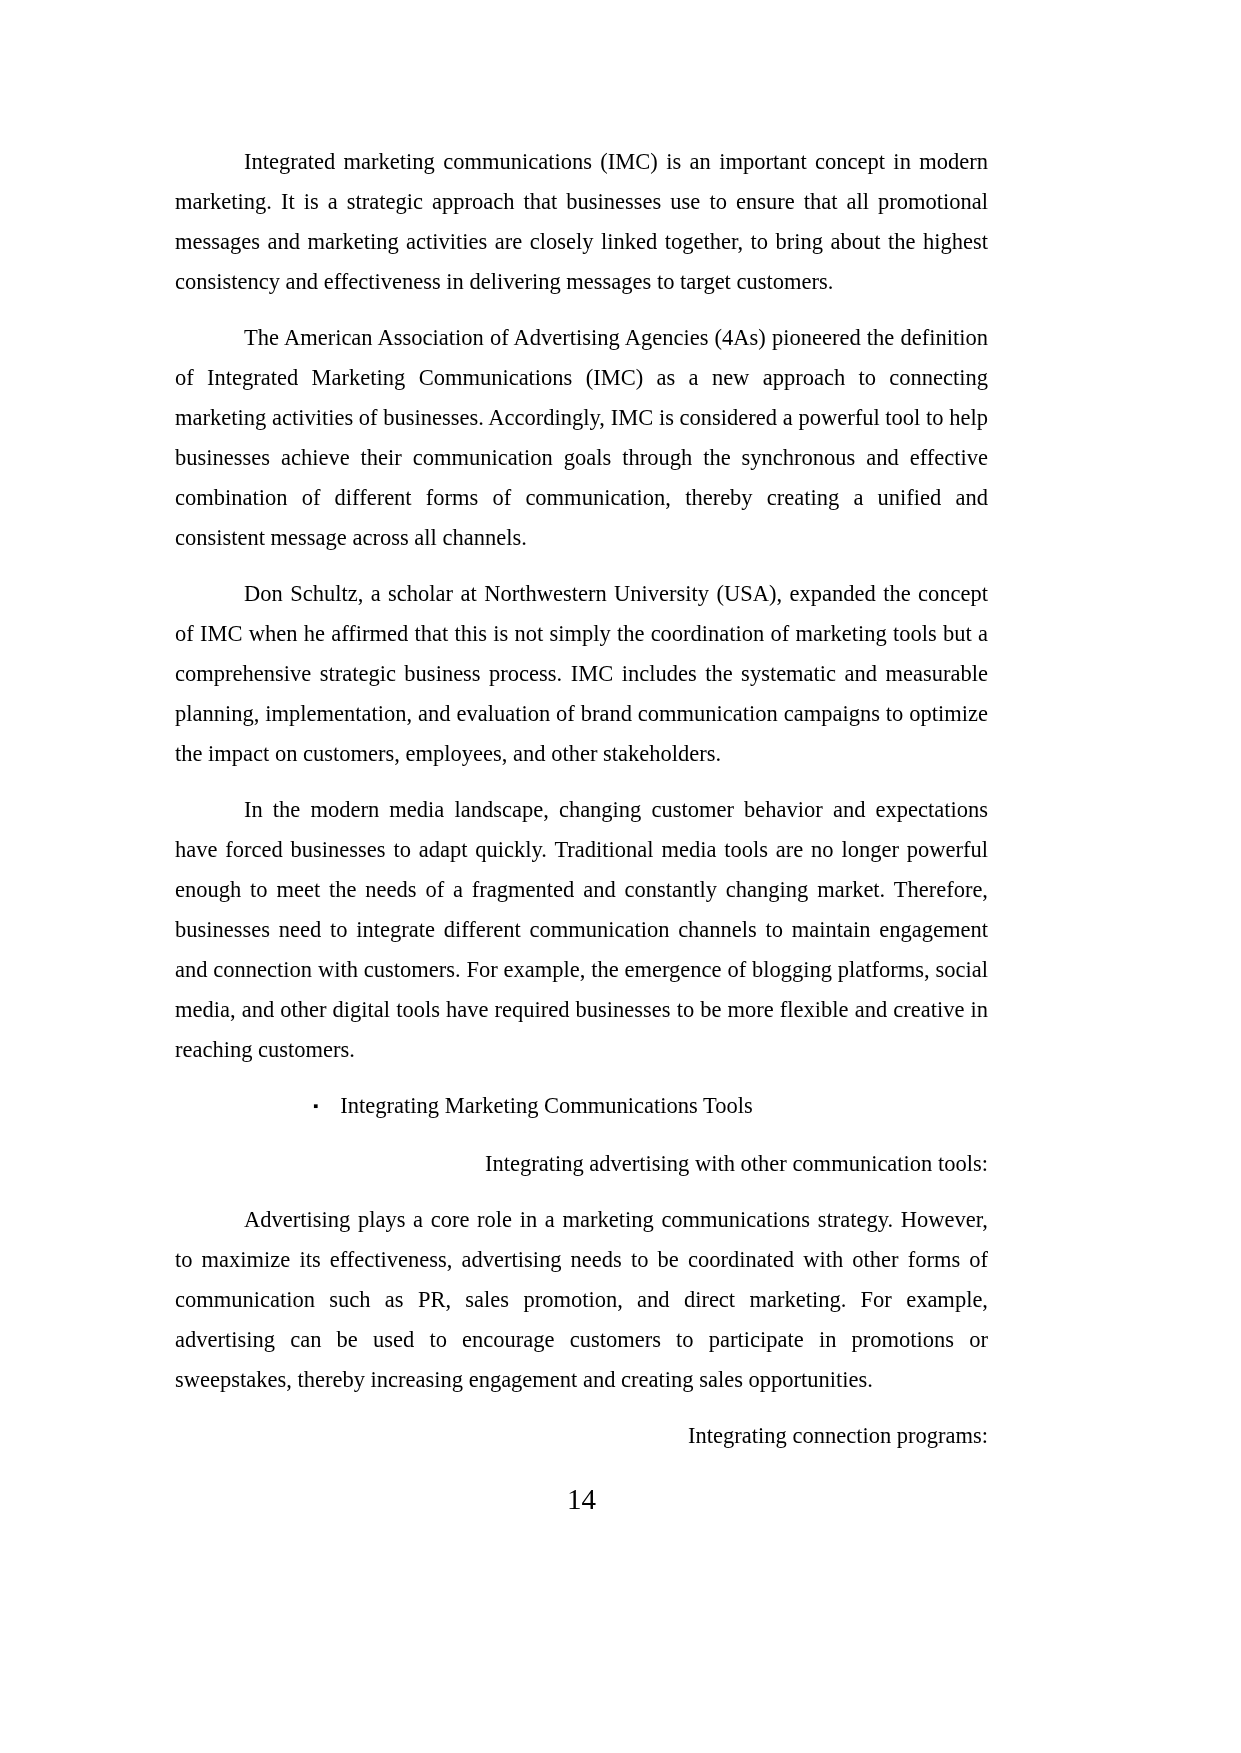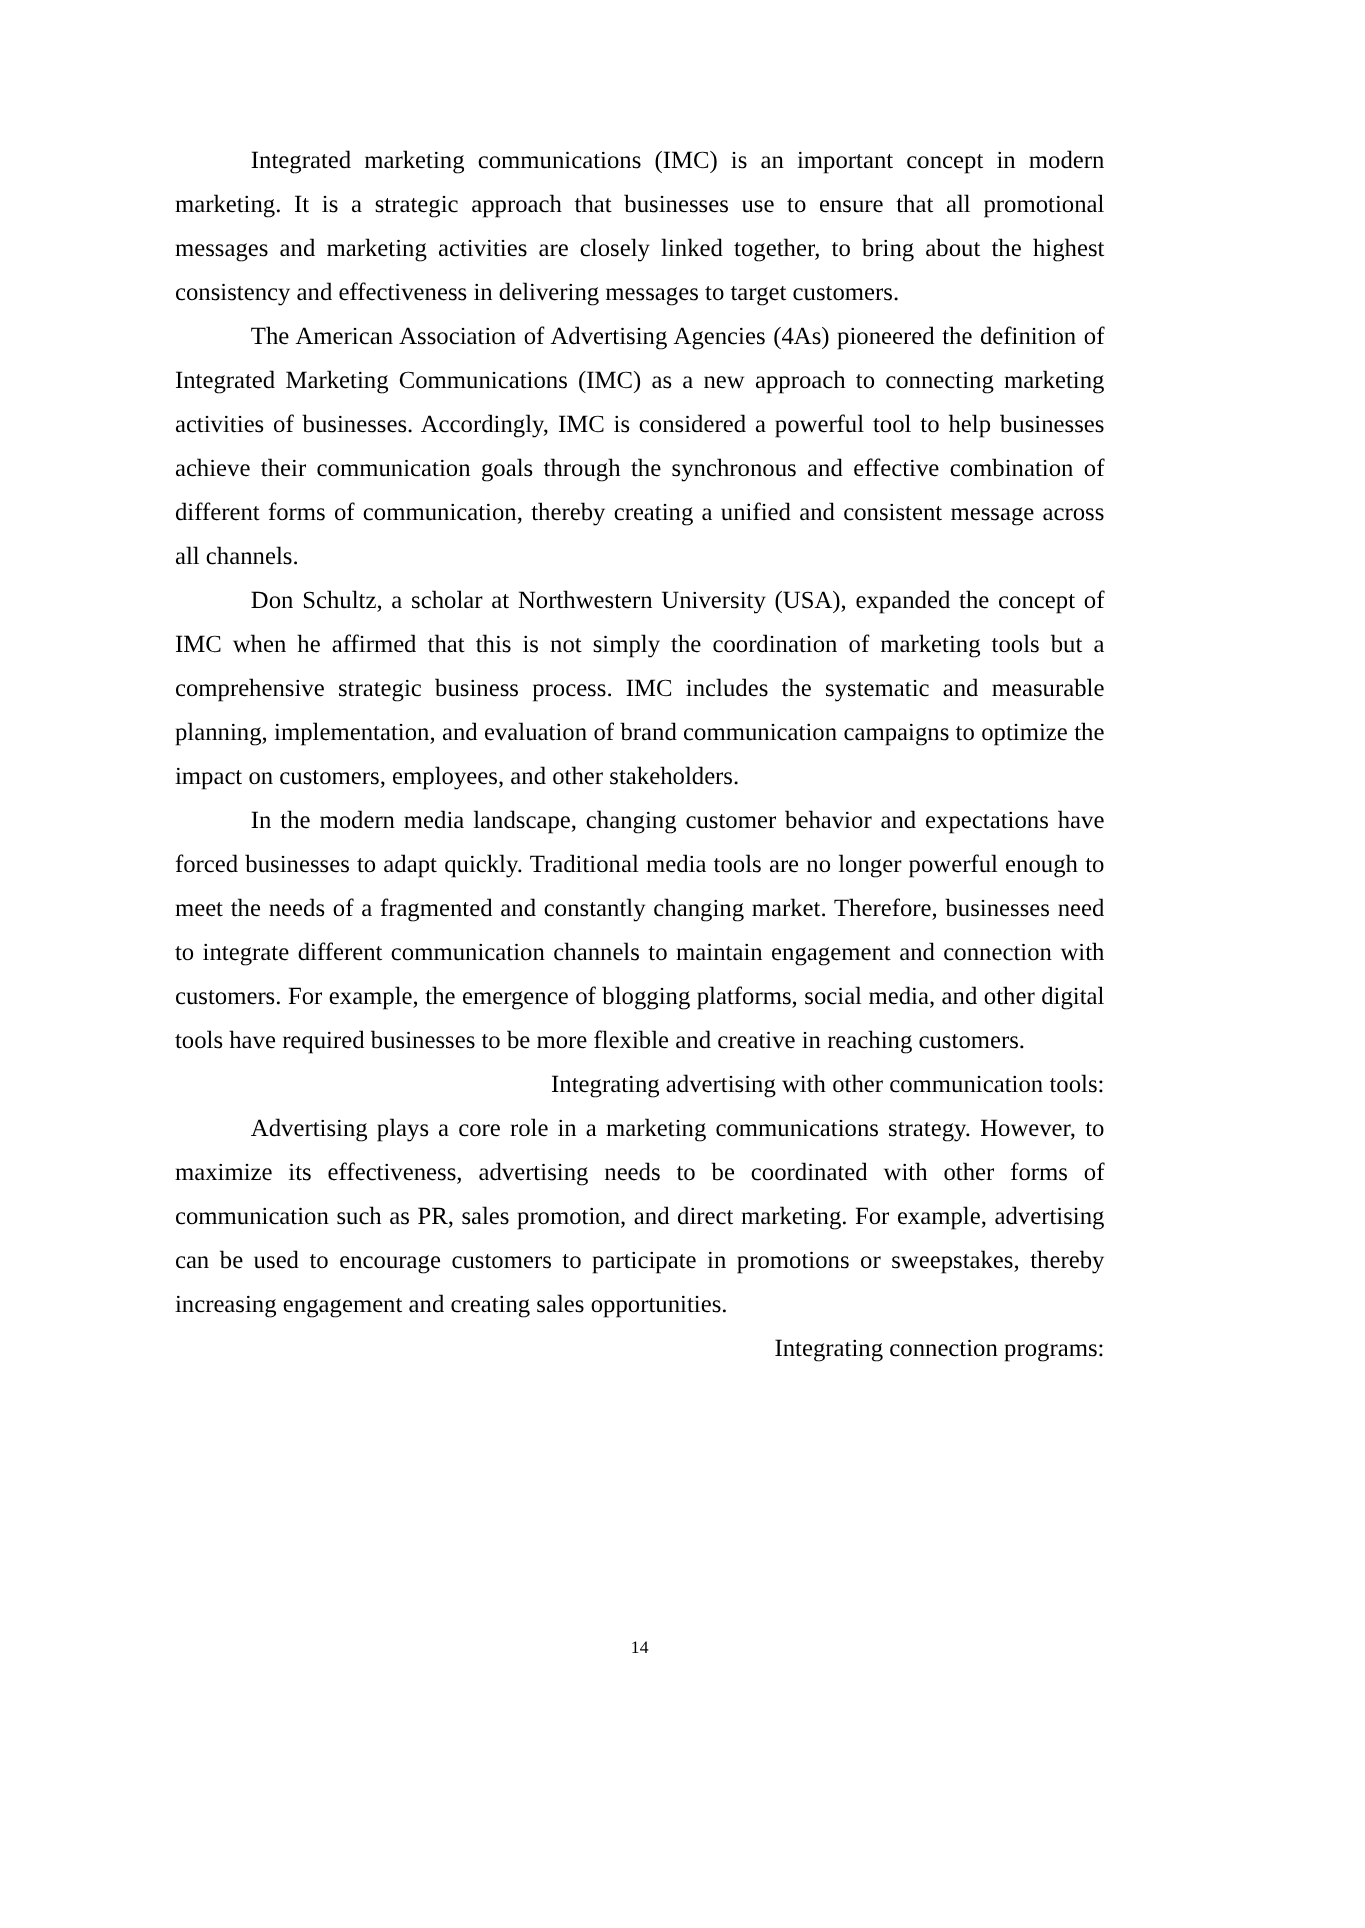--- a/index.html
+++ b/index.html
@@ -18,21 +18,21 @@
   }
   .content {
     position: absolute;
     top: 126px;
     left: 159px;
     width: 845px;
     font-size: 22.5px;
     line-height: 40px;
   }
   p.para {
-    margin: 0;
+    margin: 16px;
     padding: 0;
     text-align: justify;
     text-indent: 69px;
   }
   p.single {
     text-align: right;
   }
   p.bullet-line {
     text-align: left;
   }
@@ -42,38 +42,41 @@
     margin-right: 22px;
     position: relative;
     top: -2px;
   }
   .page-number {
     position: absolute;
     top: 1484px;
     left: 159px;
     width: 845px;
     text-align: center;
-    font-size: 16px;
+    font-size: 29px;
     line-height: 30px;
   }
 </style>
 </head>
 <body>
 
 <div class="page">
   <div class="content">
 
     <p class="para">Integrated marketing communications (IMC) is an important concept in modern marketing. It is a strategic approach that businesses use to ensure that all promotional messages and marketing activities are closely linked together, to bring about the highest consistency and effectiveness in delivering messages to target customers.</p>
 
     <p class="para">The American Association of Advertising Agencies (4As) pioneered the definition of Integrated Marketing Communications (IMC) as a new approach to connecting marketing activities of businesses. Accordingly, IMC is considered a powerful tool to help businesses achieve their communication goals through the synchronous and effective combination of different forms of communication, thereby creating a unified and consistent message across all channels.</p>
 
     <p class="para">Don Schultz, a scholar at Northwestern University (USA), expanded the concept of IMC when he affirmed that this is not simply the coordination of marketing tools but a comprehensive strategic business process. IMC includes the systematic and measurable planning, implementation, and evaluation of brand communication campaigns to optimize the impact on customers, employees, and other stakeholders.</p>
 
     <p class="para">In the modern media landscape, changing customer behavior and expectations have forced businesses to adapt quickly. Traditional media tools are no longer powerful enough to meet the needs of a fragmented and constantly changing market. Therefore, businesses need to integrate different communication channels to maintain engagement and connection with customers. For example, the emergence of blogging platforms, social media, and other digital tools have required businesses to be more flexible and creative in reaching customers.</p>
 
+    <p class="para bullet-line">
+      <span class="bullet">▪</span><span>Integrating Marketing Communications Tools</span>
+    </p>
 
     <p class="para single">Integrating advertising with other communication tools:</p>
 
     <p class="para">Advertising plays a core role in a marketing communications strategy. However, to maximize its effectiveness, advertising needs to be coordinated with other forms of communication such as PR, sales promotion, and direct marketing. For example, advertising can be used to encourage customers to participate in promotions or sweepstakes, thereby increasing engagement and creating sales opportunities.</p>
 
     <p class="para single">Integrating connection programs:</p>
 
   </div>
 
   <div class="page-number">14</div>

